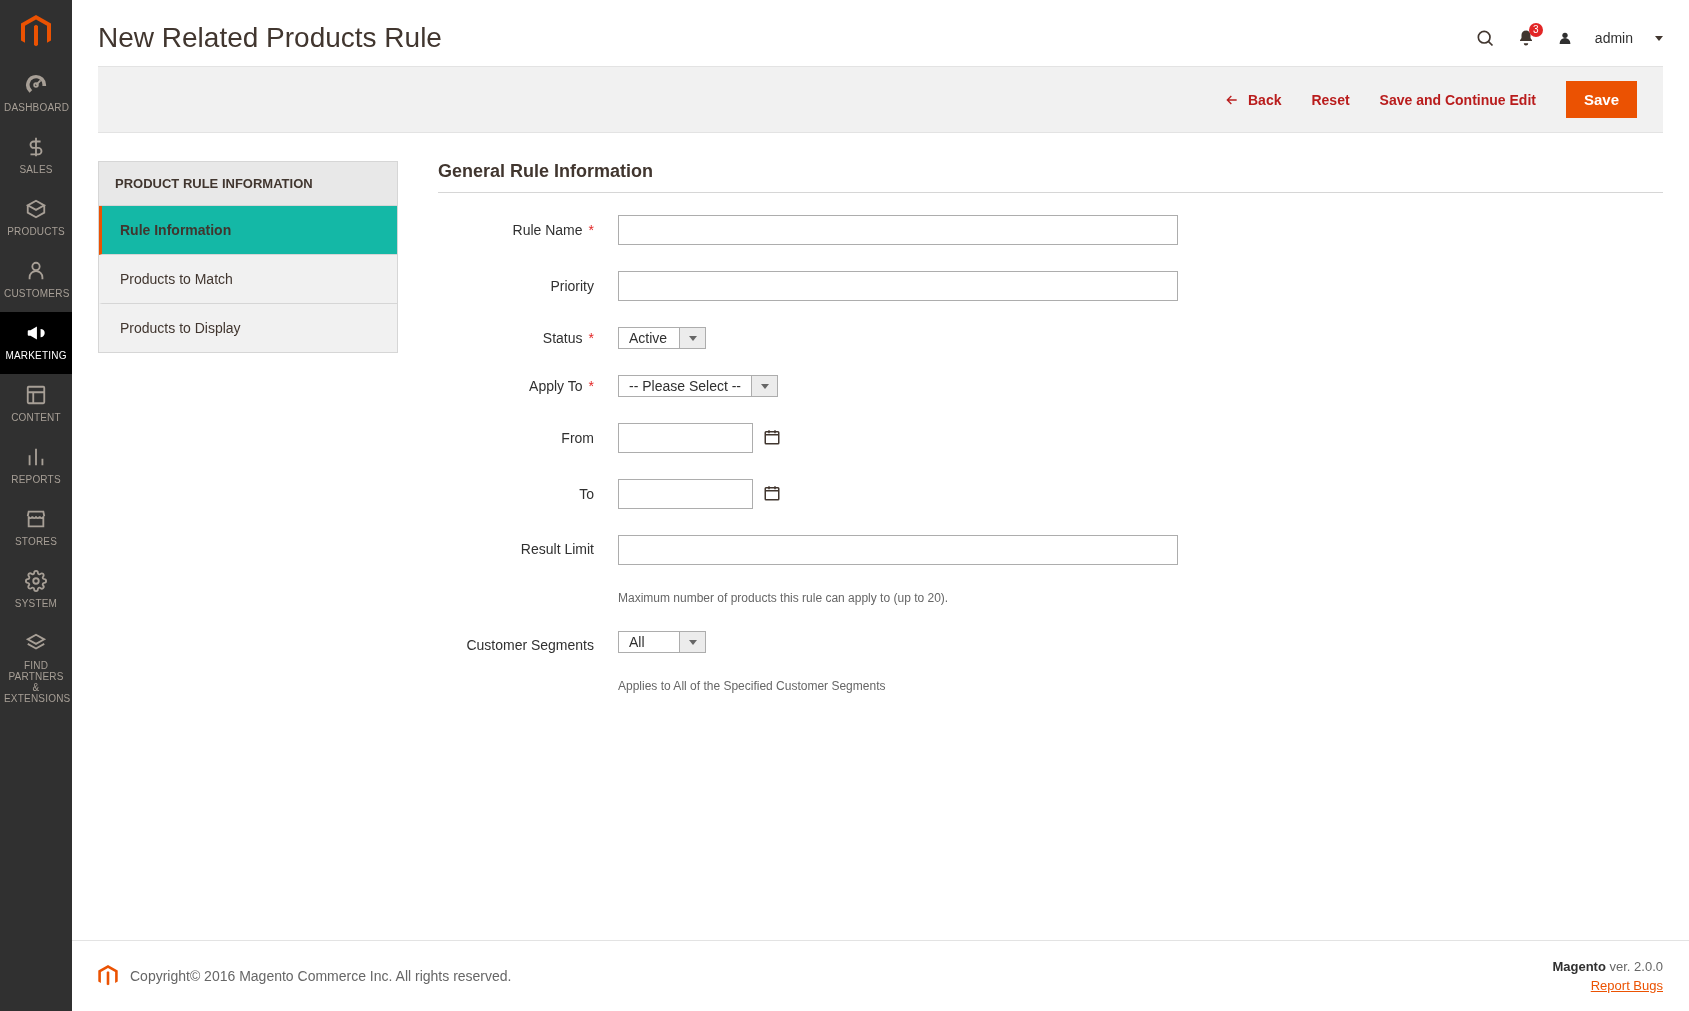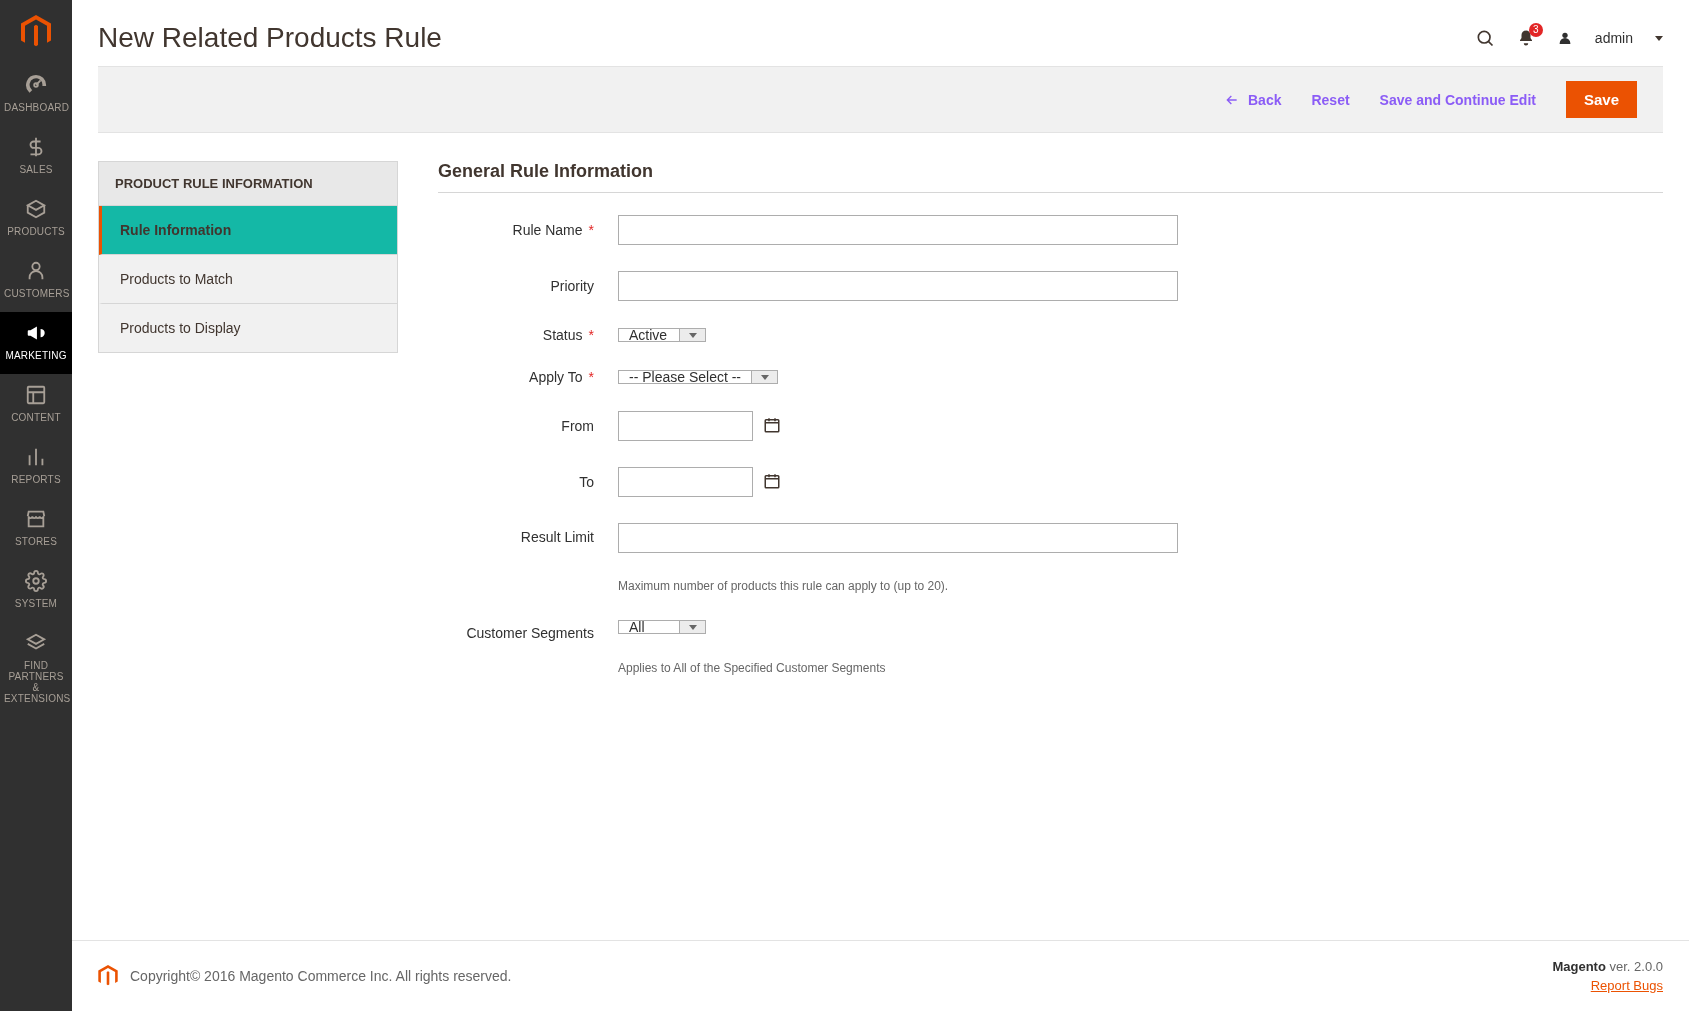--- a/index.html
+++ b/index.html
@@ -105,21 +105,21 @@
   border-top: 1px solid #e3e3e3;
   border-bottom: 1px solid #e3e3e3;
   padding: 14px 26px;
   display: flex;
   justify-content: flex-end;
   align-items: center;
   gap: 30px;
   margin: 0 26px;
 }
 .action-link {
-  color: #8b5cf6;
+  color: #b91c1c;
   font-weight: 600;
   cursor: pointer;
   display: flex;
   align-items: center;
   gap: 8px;
 }
 .btn-primary {
   background: #eb5202;
   color: #ffffff;
   border: 0;
@@ -198,21 +198,21 @@
   padding: 4px 8px;
   border: 1px solid #adadad;
   font-size: 14px;
   color: #303030;
 }
 input[type=text].short { max-width: 135px; }
 .select-wrap {
   display: inline-flex;
   align-items: stretch;
   border: 1px solid #adadad;
-  height: 14px;
+  height: 22px;
   background: #fff;
 }
 .select-value {
   padding: 4px 10px;
   min-width: 60px;
   display: flex;
   align-items: center;
   font-size: 14px;
 }
 .select-arrow {

